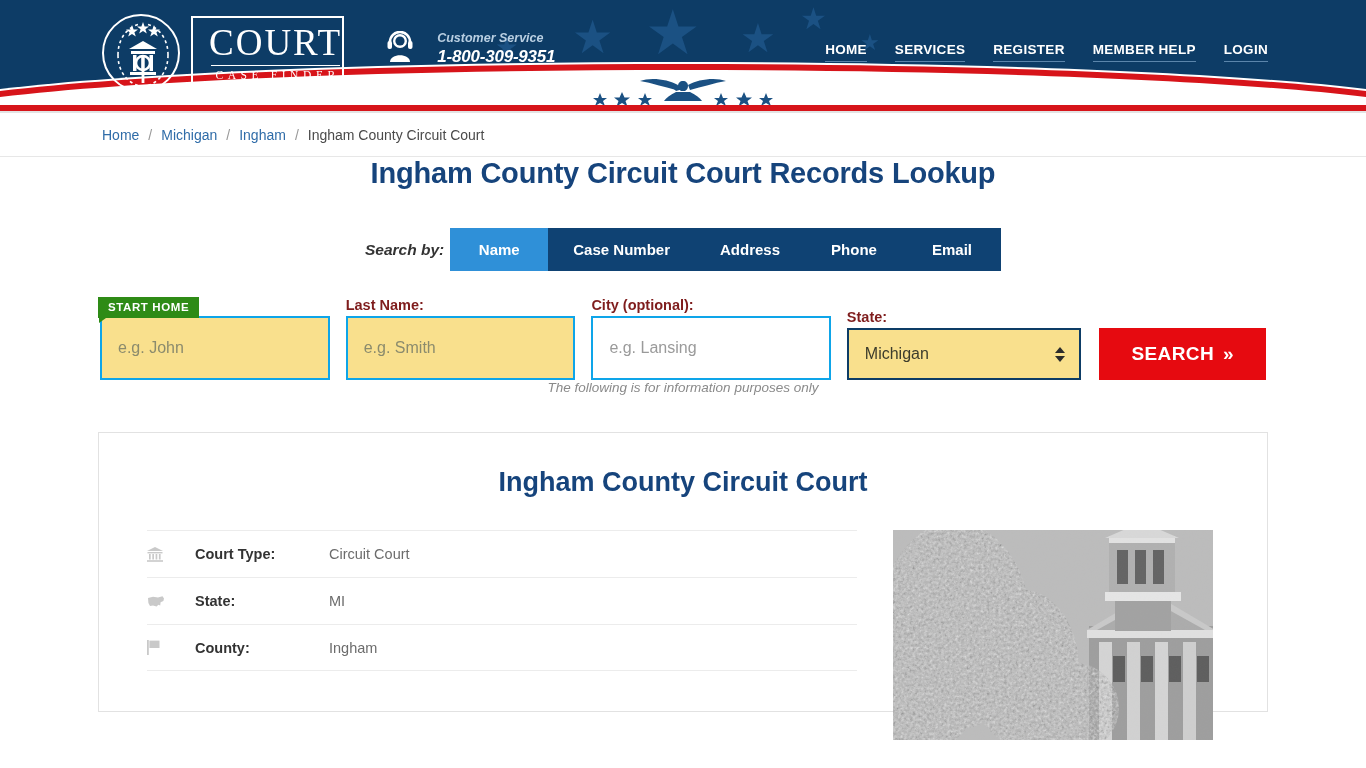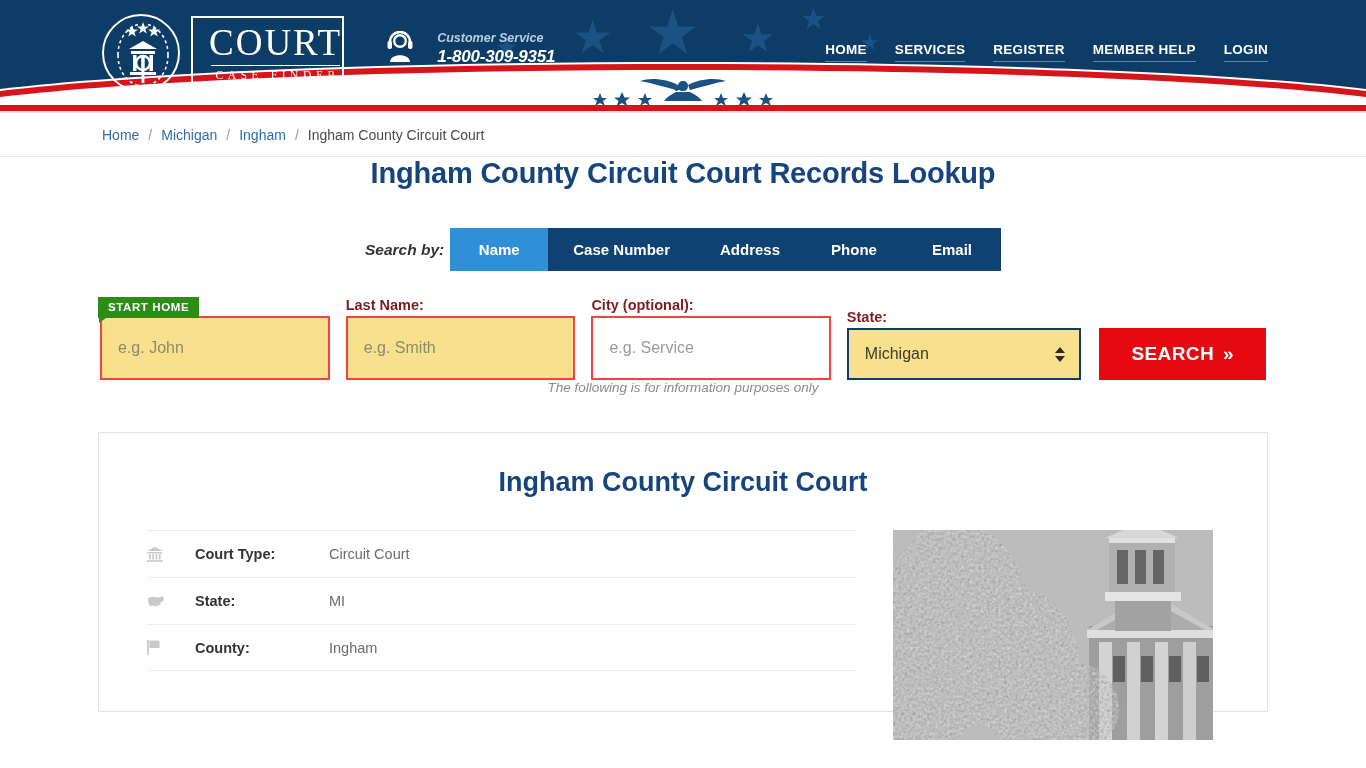--- a/index.html
+++ b/index.html
@@ -170,21 +170,21 @@
   .field.f1 { width: 235px; }
   .field.f2 { width: 235px; }
   .field.f3 { width: 245px; }
   .field.f4 { width: 240px; }
   .field label {
     font-size: 14.5px; font-weight: bold; color: #7f1d1d;
     margin-bottom: 3px;
   }
   .inp {
     height: 64px;
-    border: 2px solid #ef4444;
+    border: 2px solid #0ea5e9;
     font-size: 16px;
     padding: 0 16px;
     color: #8b8b6d;
     display: flex; align-items: center;
     background: #ffffff;
   }
   .inp.yellow { background: #f9e08d; }
   .inp.white { color: #9a9a9a; }
   .sel {
     height: 52px;
@@ -377,21 +377,21 @@
       <div class="field f1">
         <label>First Name:</label>
         <div class="inp yellow">e.g. John</div>
       </div>
       <div class="field f2">
         <label>Last Name:</label>
         <div class="inp yellow">e.g. Smith</div>
       </div>
       <div class="field f3">
         <label>City (optional):</label>
-        <div class="inp white">e.g.  Service</div>
+        <div class="inp white">e.g.  Lansing</div>
       </div>
       <div class="field f4">
         <label>State:</label>
         <div class="sel">
           <span>Michigan</span>
           <span class="spin">
             <svg width="10" height="6" viewBox="0 0 10 6">
                 <path d="M5 0 L10 6 L0 6 Z" fill="#2b2b2b"></path>
               </svg>
             <svg width="10" height="6" viewBox="0 0 10 6">

